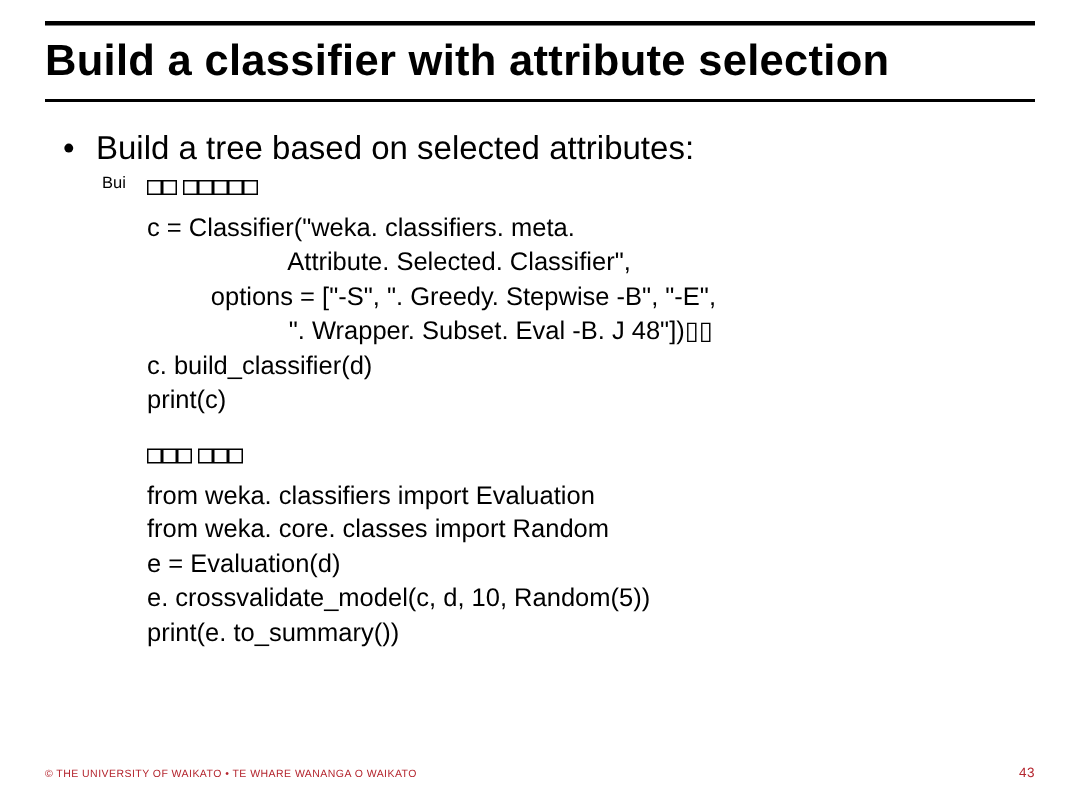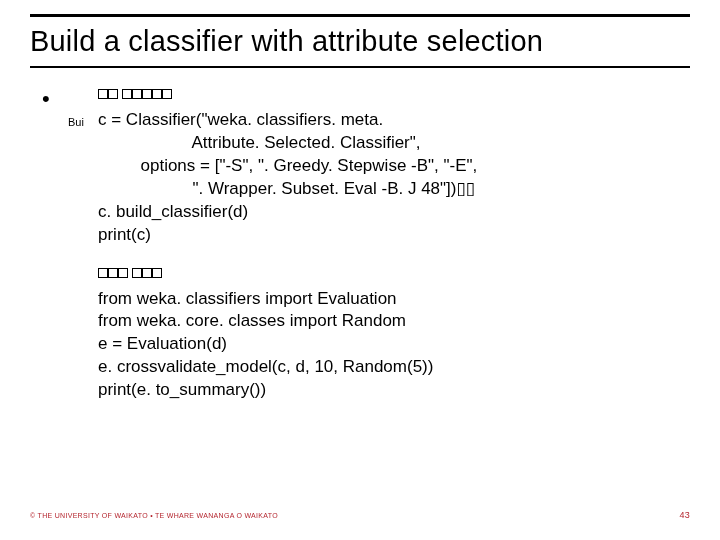--- a/index.html
+++ b/index.html
@@ -23,21 +23,21 @@
   .rule {
     border: none;
     border-top: 3px solid #000;
     margin: 0;
   }
   .rule.thin {
     border-top: 2px solid #000;
   }
   .title {
     font-size: 29px;
-    font-weight: normal;
+    font-weight: bold;
     margin: 8px 0 8px 0;
     letter-spacing: 0.2px;
   }
   .content {
     margin-top: 18px;
   }
   ul.bullets {
     list-style: none;
     padding: 0;
     margin: 0 0 0 6px;
@@ -114,20 +114,21 @@
 <div class="slide">
   <hr class="rule">
   <div class="title">Build a classifier with attribute selection</div>
   <hr class="rule thin">
 
   <div class="content">
     <ul class="bullets">
 
       <li>
         <span class="bullet-overlay">Bui</span>
+        <span>Build a tree based on selected attributes:</span>
       </li>
     </ul>
 
     <div class="code">
 <span class="code-overlay"><span class="glyphbox"></span><span class="glyphbox"></span> <span class="glyphbox"></span><span class="glyphbox"></span><span class="glyphbox"></span><span class="glyphbox"></span><span class="glyphbox"></span></span><span>c = Classifier("weka. classifiers. meta.
                     Attribute. Selected. Classifier",
          options = ["-S", ". Greedy. Stepwise -B", "-E",
                     ". Wrapper. Subset. Eval -B. J 48"])▯▯
 c. build_classifier(d)
 print(c)</span></div>

